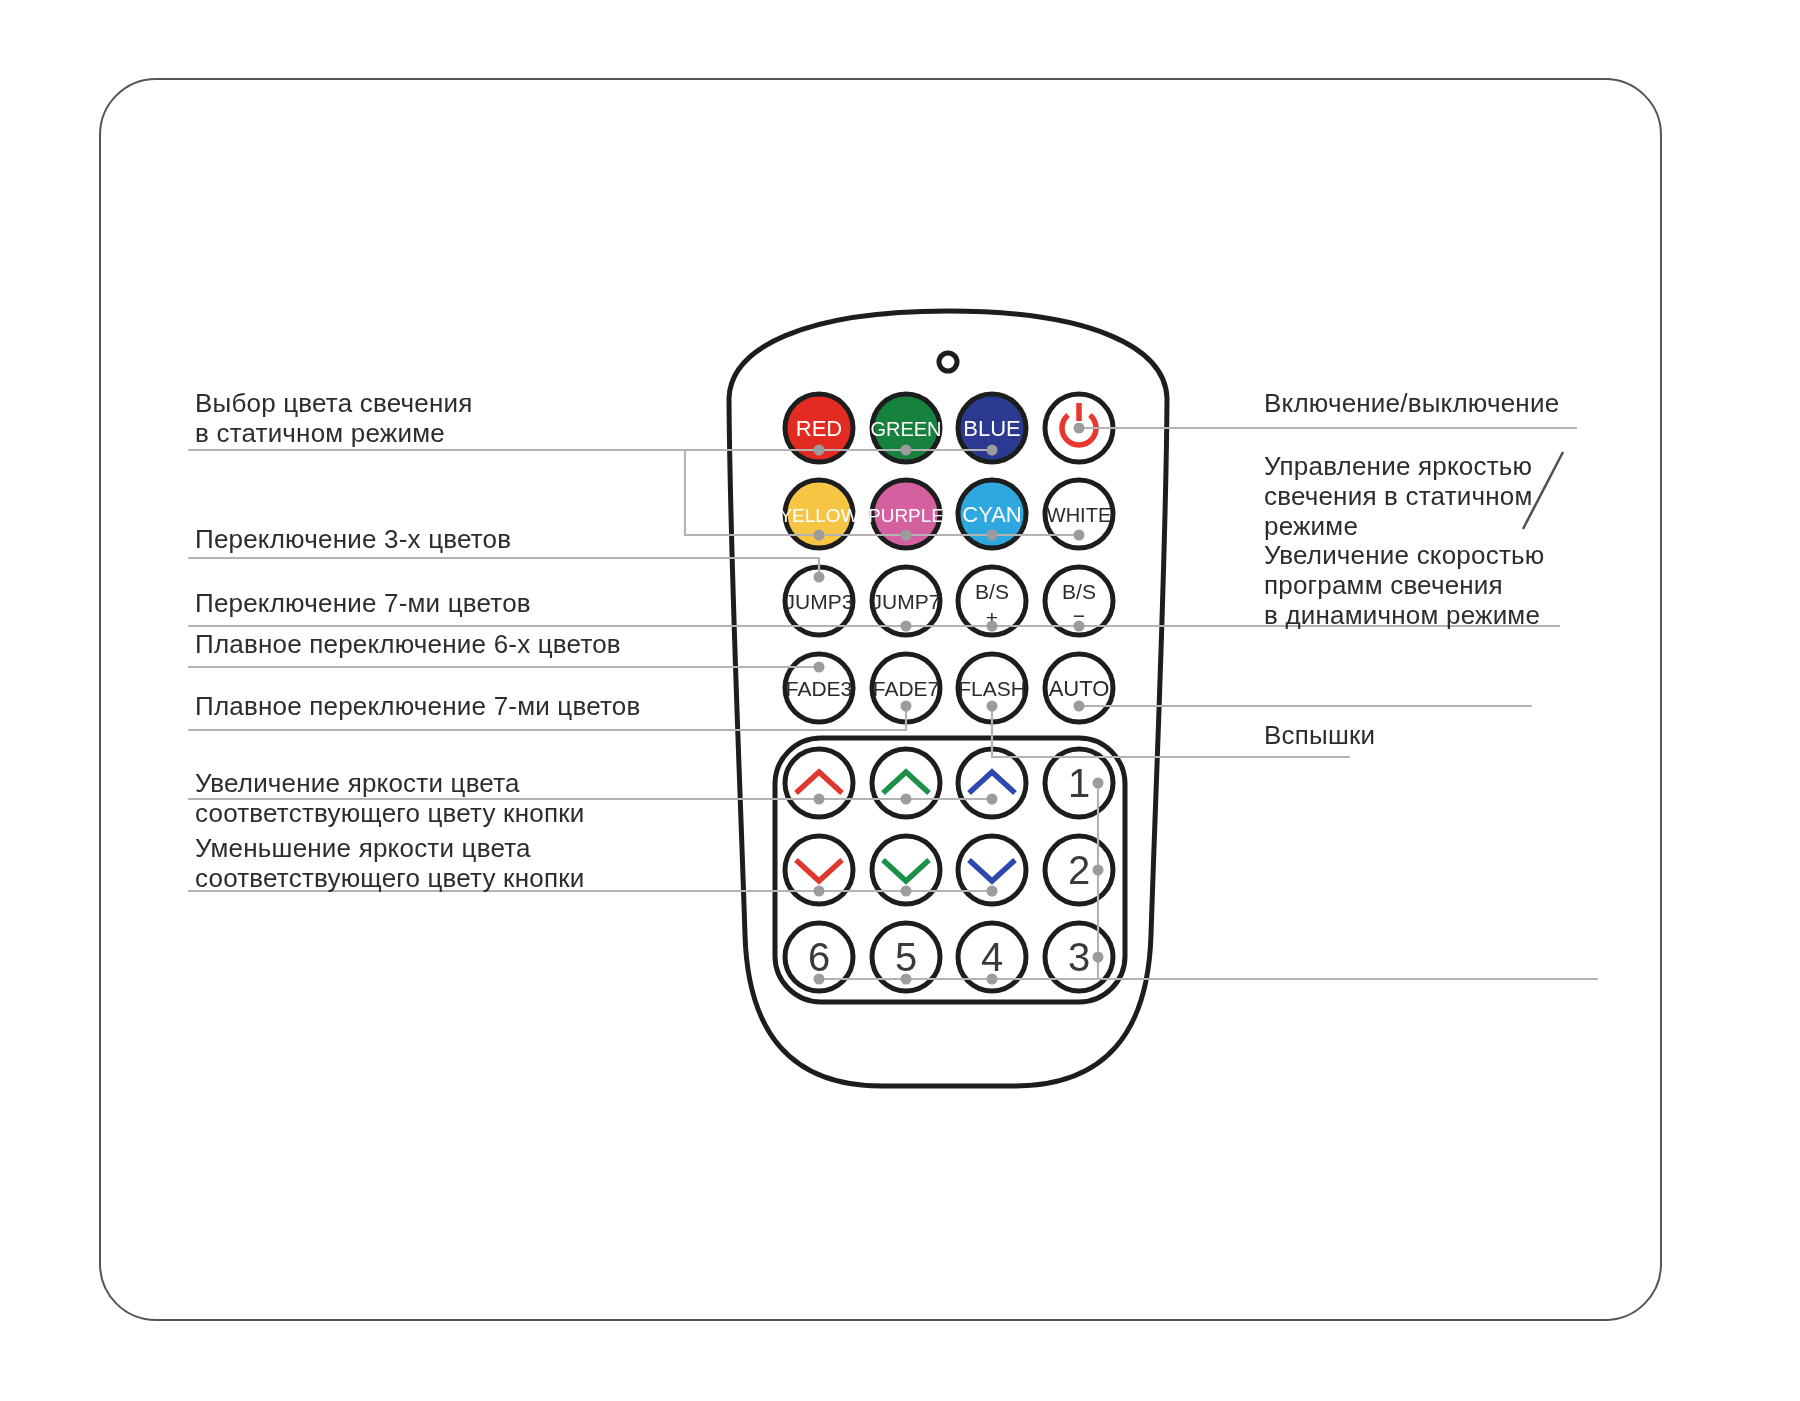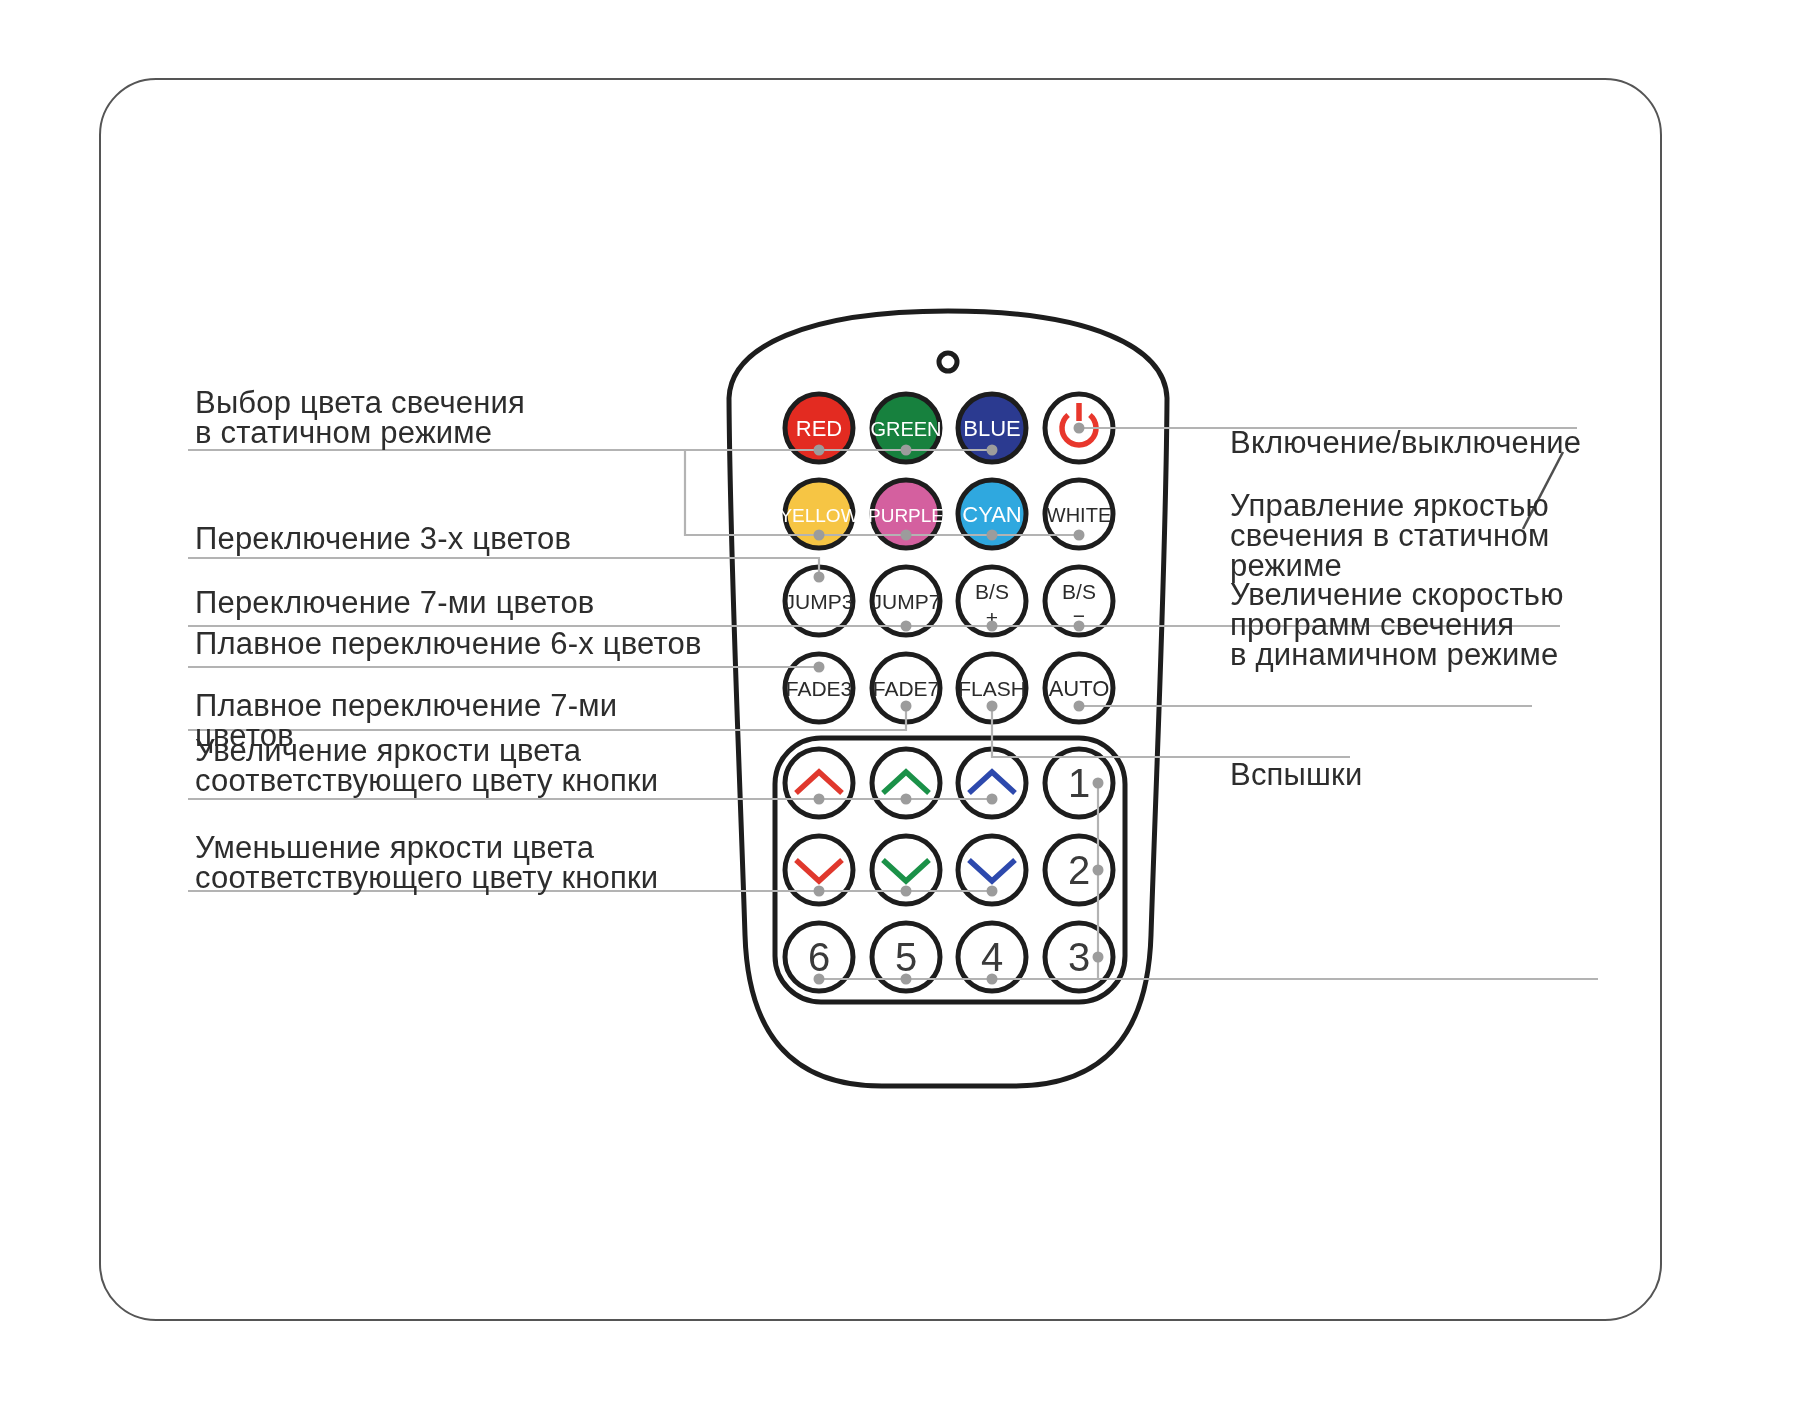--- a/index.html
+++ b/index.html
@@ -1,21 +1,21 @@
 <!DOCTYPE html>
 <html><head>
 <meta charset="utf-8">
 <style>
   html,body{margin:0;padding:0;background:#ffffff;}
   .stage{position:relative;width:1800px;height:1401px;background:#ffffff;overflow:hidden;
          font-family:"Liberation Sans",sans-serif;}
   .stage svg{position:absolute;left:0;top:0;}
-  .note{position:absolute;left:195px;width:520px;font-size:31px;line-height:30px;
+  .note{position:absolute;left:195px;width:520px;font-size:26px;line-height:30px;
         color:#2d2d2d;white-space:pre-line;letter-spacing:0.2px;}
-  .note.right{left:1230px;width:420px;margin-top:40px;}
+  .note.right{left:1264px;width:420px;}
   text{font-family:"Liberation Sans",sans-serif;}
   .btn-text{fill:#2b2b2b;text-anchor:middle;}
   .btn-text.white{fill:#ffffff;}
   .digit{fill:#3a3a3a;text-anchor:middle;font-size:40px;}
 </style>
 </head>
 <body>
 
 <div class="stage">
 <svg width="1800" height="1401" viewBox="0 0 1800 1401">
@@ -202,21 +202,21 @@
         <circle cx="992" cy="979" r="5.5"></circle>
   </g>
 </svg>
 
   <div class="note" style="top:388px">Выбор цвета свечения
 в статичном режиме</div>
   <div class="note" style="top:524px">Переключение 3-х цветов</div>
   <div class="note" style="top:588px">Переключение 7-ми цветов</div>
   <div class="note" style="top:629px">Плавное переключение 6-х цветов</div>
   <div class="note" style="top:691px">Плавное переключение 7-ми цветов</div>
-  <div class="note" style="top:736px">Увеличение яркости цвета
+  <div class="note" style="top:768px">Увеличение яркости цвета
 соответствующего цвету кнопки</div>
   <div class="note" style="top:833px">Уменьшение яркости цвета
 соответствующего цвету кнопки</div>
 
   <div class="note right" style="top:388px">Включение/выключение</div>
   <div class="note right" style="top:451px">Управление яркостью
 свечения в статичном
 режиме</div>
   <div class="note right" style="top:540px">Увеличение скоростью
 программ свечения

